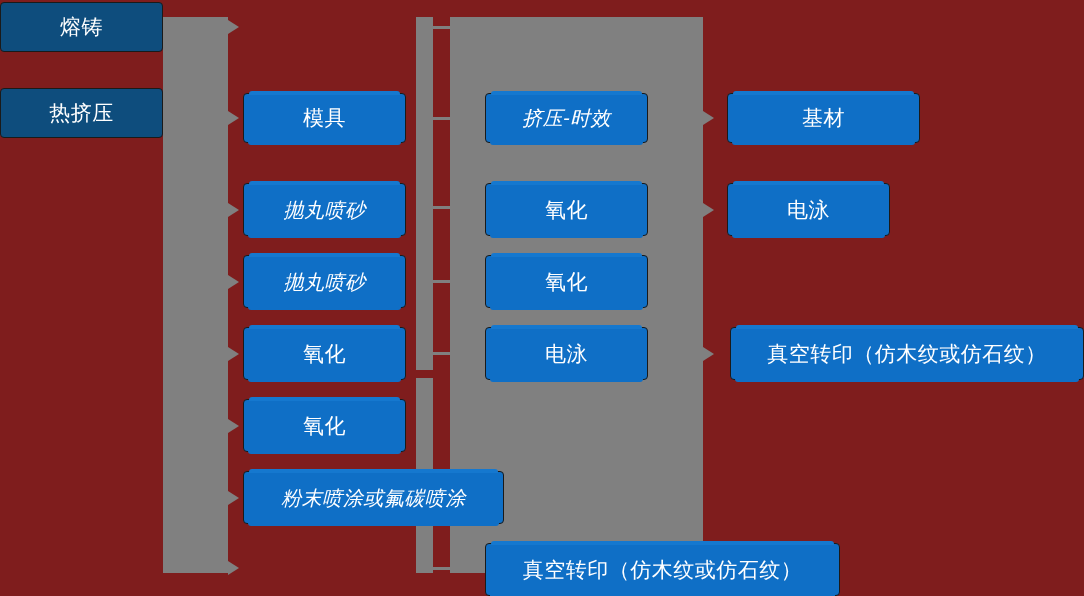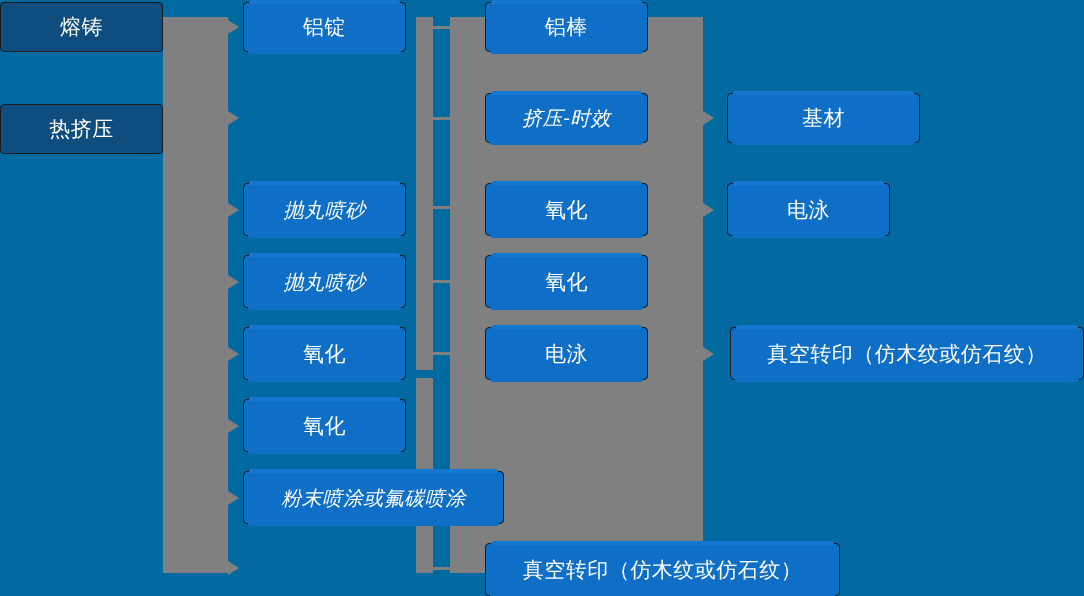--- a/index.html
+++ b/index.html
@@ -8,21 +8,21 @@
     padding: 0;
     background: #ffffff;
   }
   body {
     font-family: "Liberation Sans", "DejaVu Sans", sans-serif;
   }
   #canvas {
     position: relative;
     width: 1084px;
     height: 596px;
-    background: #0369a1;
+    background: #7f1d1d;
     overflow: hidden;
   }
 
   
   .gbar {
     position: absolute;
     background: #808080;
     z-index: 1;
   }
   .gtick {
@@ -122,46 +122,43 @@
   <div class="garrow" style="left:228px; top:491px;"></div>
   <div class="garrow" style="left:228px; top:561px;"></div>
 
   <div class="garrow" style="left:703px; top:111px;"></div>
   <div class="garrow" style="left:703px; top:203px;"></div>
   <div class="garrow" style="left:703px; top:347px;"></div>
 
   <div class="box dark t21" style="left:0px; top:2px; width:163px; height:50px;">
     <span>熔铸</span>
   </div>
-  <div class="box dark t21" style="left:0px; top:104px; width:163px; height:50px;">
+  <div class="box dark t21" style="left:0px; top:88px; width:163px; height:50px;">
     <span>热挤压</span>
   </div>
 
-  <div class="box light t21" style="left:243px; top:2px; width:163px; height:50px;">
-    <span>铝锭</span>
+  <div class="box light t21" style="left:243px; top:93px; width:163px; height:50px;">
+    <span>模具</span>
   </div>
   <div class="box light t20" style="left:243px; top:183px; width:163px; height:53px;">
     <span>抛丸喷砂</span>
   </div>
   <div class="box light t20" style="left:243px; top:255px; width:163px; height:53px;">
     <span>抛丸喷砂</span>
   </div>
   <div class="box light t21" style="left:243px; top:327px; width:163px; height:53px;">
     <span>氧化</span>
   </div>
   <div class="box light t21" style="left:243px; top:399px; width:163px; height:53px;">
     <span>氧化</span>
   </div>
   <div class="box light t20" style="left:243px; top:471px; width:261px; height:53px;">
     <span>粉末喷涂或氟碳喷涂</span>
   </div>
 
-  <div class="box light t21" style="left:485px; top:2px; width:163px; height:50px;">
-    <span>铝棒</span>
-  </div>
   <div class="box light t20" style="left:485px; top:93px; width:163px; height:50px;">
     <span>挤压-时效</span>
   </div>
   <div class="box light t21" style="left:485px; top:183px; width:163px; height:53px;">
     <span>氧化</span>
   </div>
   <div class="box light t21" style="left:485px; top:255px; width:163px; height:53px;">
     <span>氧化</span>
   </div>
   <div class="box light t21" style="left:485px; top:327px; width:163px; height:53px;">

